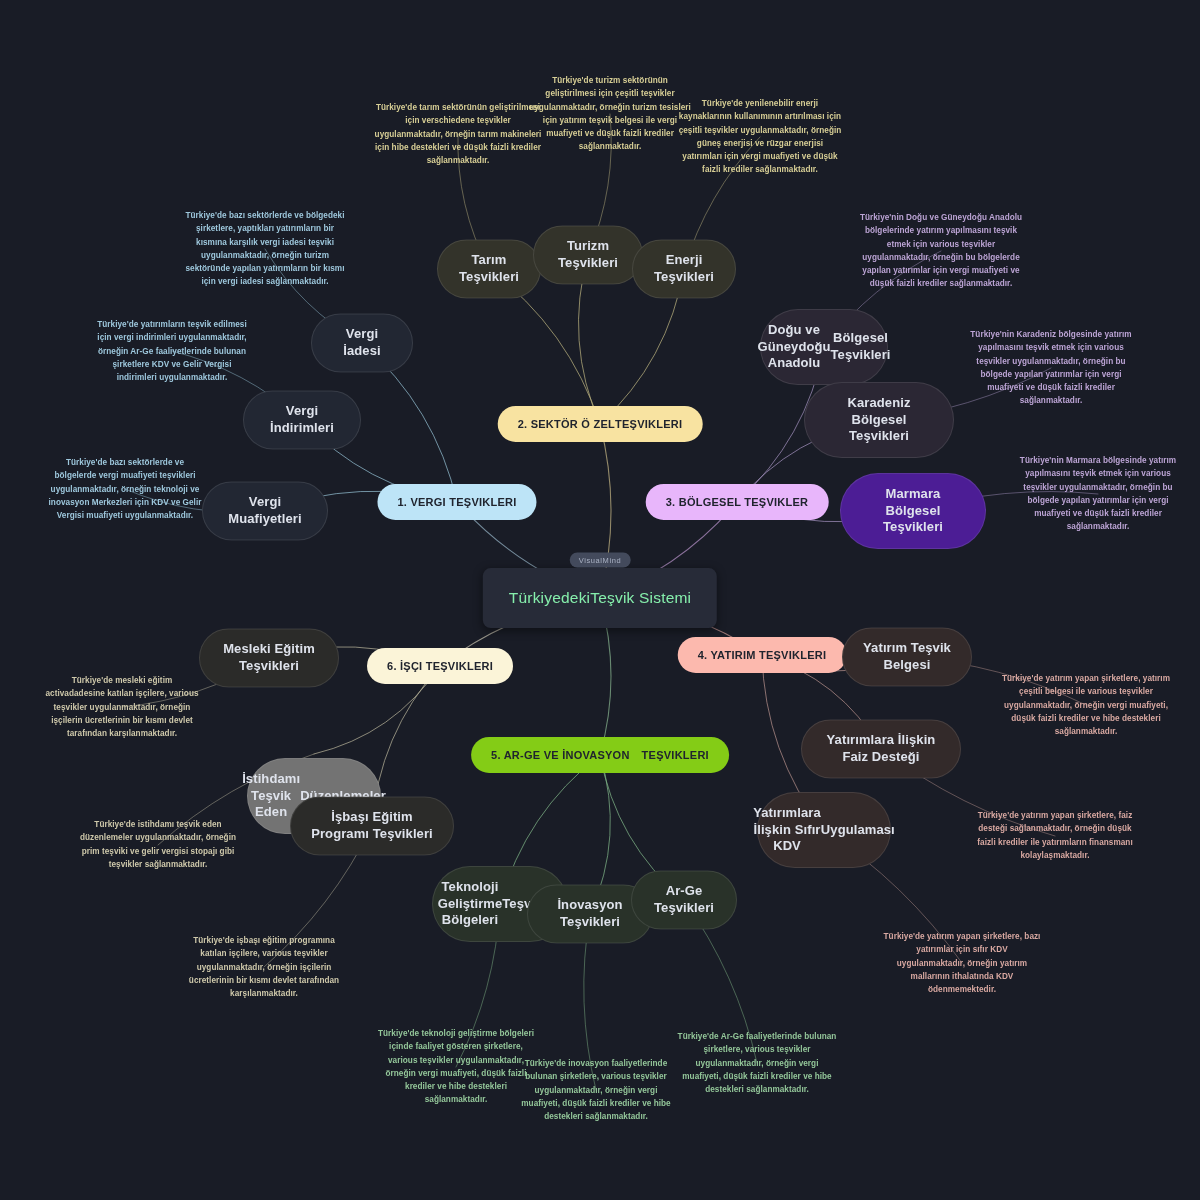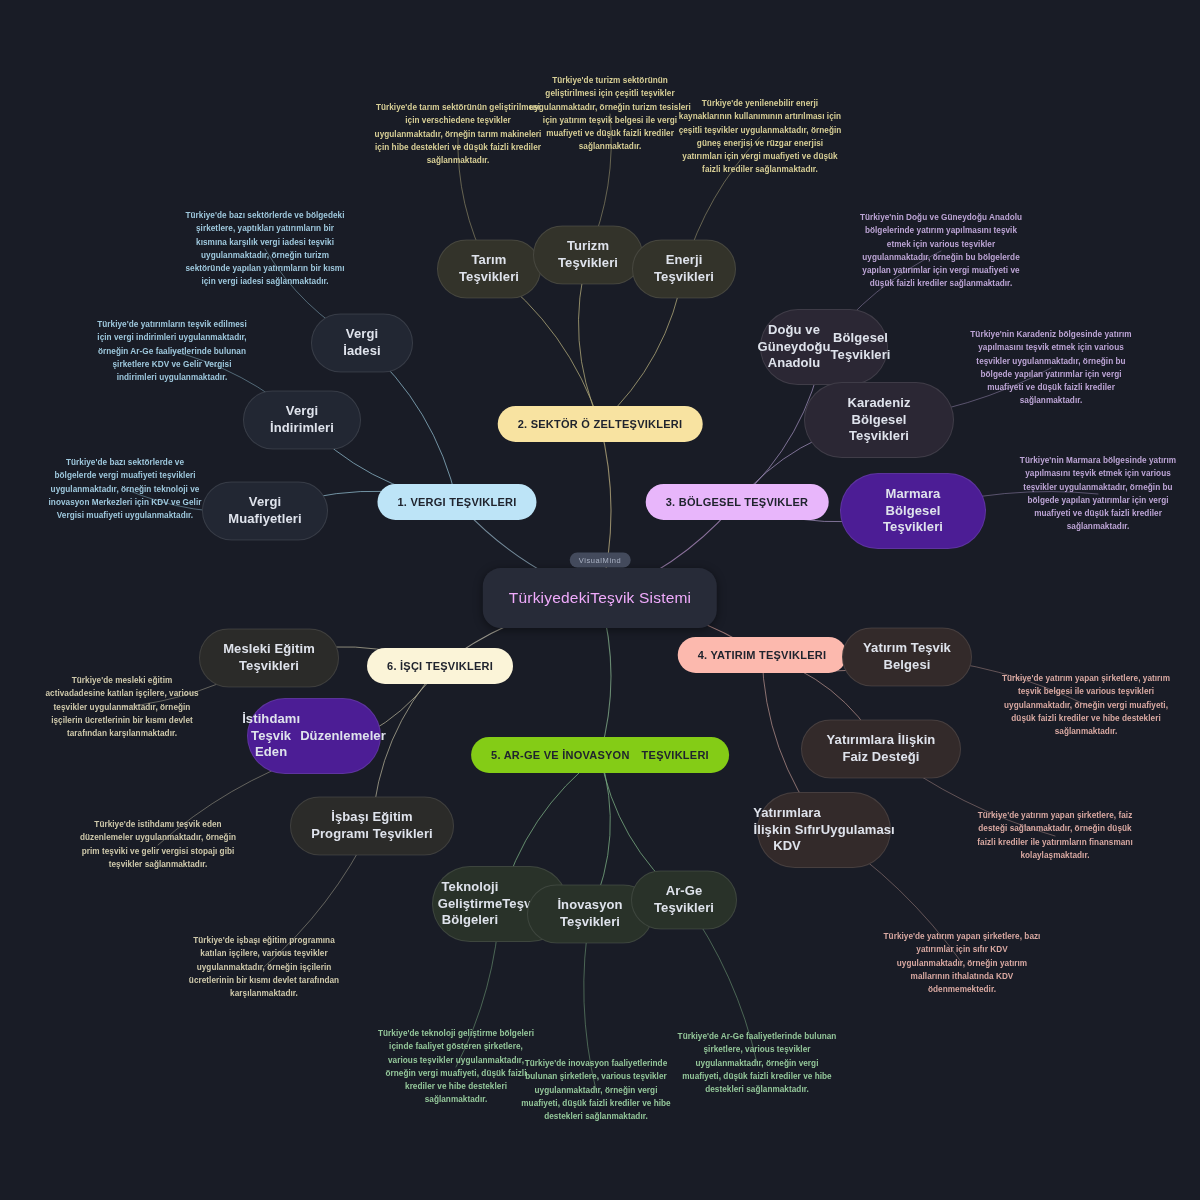--- a/index.html
+++ b/index.html
@@ -10,21 +10,21 @@
   }
   #canvas{position:absolute;inset:0;width:1200px;height:1200px;}
   #edges{position:absolute;left:0;top:0;width:1200px;height:1200px;pointer-events:none;}
 
   .node{
     position:absolute;transform:translate(-50%,-50%);
     border-radius:999px;display:flex;align-items:center;justify-content:center;
     text-align:center;box-sizing:border-box;line-height:1.28;
   }
   .node.root{
-    border-radius:18px;background:#272b38;color:#f0abfc;
+    border-radius:8px;background:#272b38;color:#86efac;
     font-size:15.5px;font-weight:400;letter-spacing:.2px;
     padding:20px 26px;box-shadow:0 2px 10px rgba(0,0,0,.45);
   }
   .badge{
     position:absolute;transform:translate(-50%,-50%);
     background:#434a5c;color:#aab2c4;font-size:7.5px;letter-spacing:.6px;
     padding:3px 9px;border-radius:999px;
   }
   .node.branch{
     font-size:11px;font-weight:700;letter-spacing:.25px;color:#20242e;
@@ -139,21 +139,21 @@
     <div class="node leaf" style="left: 913px; top: 511px; background: #4c1d95; width: 146px;">
       <span style="display: block;">Marmara Bölgesel Teşvikleri</span>
     </div>
     <div class="note" style="left: 1098px; top: 494px; width: 168px; color: rgb(189, 165, 214);">Türkiye'nin Marmara bölgesinde yatırım yapılmasını teşvik etmek için various teşvikler uygulanmaktadır, örneğin bu bölgede yapılan yatırımlar için vergi muafiyeti ve düşük faizli krediler sağlanmaktadır.</div>
     <div class="node branch" style="left: 762px; top: 655px; background: rgb(252, 185, 174);">
       <span style="display: block;">4. YATIRIM TEŞVIKLERI</span>
     </div>
     <div class="node leaf" style="left: 907px; top: 657px; background: rgb(51, 42, 42); width: 130px;">
       <span style="display: block;">Yatırım Teşvik Belgesi</span>
     </div>
-    <div class="note" style="left: 1086px; top: 705px; width: 172px; color: rgb(217, 169, 162);">Türkiye'de yatırım yapan şirketlere, yatırım teşvik belgesi ile various teşvikleri uygulanmaktadır, örneğin vergi muafiyeti, düşük faizli krediler ve hibe destekleri sağlanmaktadır.</div>
+    <div class="note" style="left: 1086px; top: 705px; width: 172px; color: rgb(217, 169, 162);">Türkiye'de yatırım yapan şirketlere, yatırım çeşitli belgesi ile various teşvikler uygulanmaktadır, örneğin vergi muafiyeti, düşük faizli krediler ve hibe destekleri sağlanmaktadır.</div>
     <div class="node leaf" style="left: 881px; top: 749px; background: rgb(51, 42, 42); width: 160px;">
       <span style="display: block;">Yatırımlara İlişkin Faiz Desteği</span>
     </div>
     <div class="note" style="left: 1055px; top: 836px; width: 170px; color: rgb(217, 169, 162);">Türkiye'de yatırım yapan şirketlere, faiz desteği sağlanmaktadır, örneğin düşük faizli krediler ile yatırımların finansmanı kolaylaşmaktadır.</div>
     <div class="node leaf" style="left: 824px; top: 830px; background: rgb(51, 42, 42); width: 134px;">
       <span style="display: block;">Yatırımlara İlişkin Sıfır KDV</span>
       <span style="display: block;">Uygulaması</span>
     </div>
     <div class="note" style="left: 962px; top: 963px; width: 158px; color: rgb(217, 169, 162);">Türkiye'de yatırım yapan şirketlere, bazı yatırımlar için sıfır KDV uygulanmaktadır, örneğin yatırım mallarının ithalatında KDV ödenmemektedir.</div>
     <div class="node branch" style="left: 600px; top: 755px; background: #84cc16; gap: 12px;">
@@ -173,21 +173,21 @@
       <span style="display: block;">Ar-Ge Teşvikleri</span>
     </div>
     <div class="note" style="left: 757px; top: 1063px; width: 164px; color: rgb(148, 199, 154);">Türkiye'de Ar-Ge faaliyetlerinde bulunan şirketlere, various teşvikler uygulanmaktadır, örneğin vergi muafiyeti, düşük faizli krediler ve hibe destekleri sağlanmaktadır.</div>
     <div class="node branch" style="left: 440px; top: 666px; background: rgb(251, 244, 216);">
       <span style="display: block;">6. İŞÇI TEŞVIKLERI</span>
     </div>
     <div class="node leaf" style="left: 269px; top: 658px; background: rgb(43, 43, 41); width: 140px;">
       <span style="display: block;">Mesleki Eğitim Teşvikleri</span>
     </div>
     <div class="note" style="left: 122px; top: 707px; width: 156px; color: rgb(207, 201, 171);">Türkiye'de mesleki eğitim activadadesine katılan işçilere, various teşvikler uygulanmaktadır, örneğin işçilerin ücretlerinin bir kısmı devlet tarafından karşılanmaktadır.</div>
-    <div class="node leaf" style="left: 314px; top: 736px; background: #4c1d95; width: 134px;">
+    <div class="node leaf" style="left: 314px; top: 796px; background: #737373; width: 134px;">
       <span style="display: block;">İstihdamı Teşvik Eden</span>
       <span style="display: block;">Düzenlemeler</span>
     </div>
     <div class="note" style="left: 158px; top: 845px; width: 158px; color: rgb(207, 201, 171);">Türkiye'de istihdamı teşvik eden düzenlemeler uygulanmaktadır, örneğin prim teşviki ve gelir vergisi stopajı gibi teşvikler sağlanmaktadır.</div>
     <div class="node leaf" style="left: 372px; top: 826px; background: rgb(43, 43, 41); width: 164px;">
       <span style="display: block;">İşbaşı Eğitim Programı Teşvikleri</span>
     </div>
     <div class="note" style="left: 264px; top: 967px; width: 162px; color: rgb(207, 201, 171); text-align: center;">Türkiye'de işbaşı eğitim programına katılan işçilere, various teşvikler uygulanmaktadır, örneğin işçilerin ücretlerinin bir kısmı devlet tarafından karşılanmaktadır.</div>
   </div>
 

